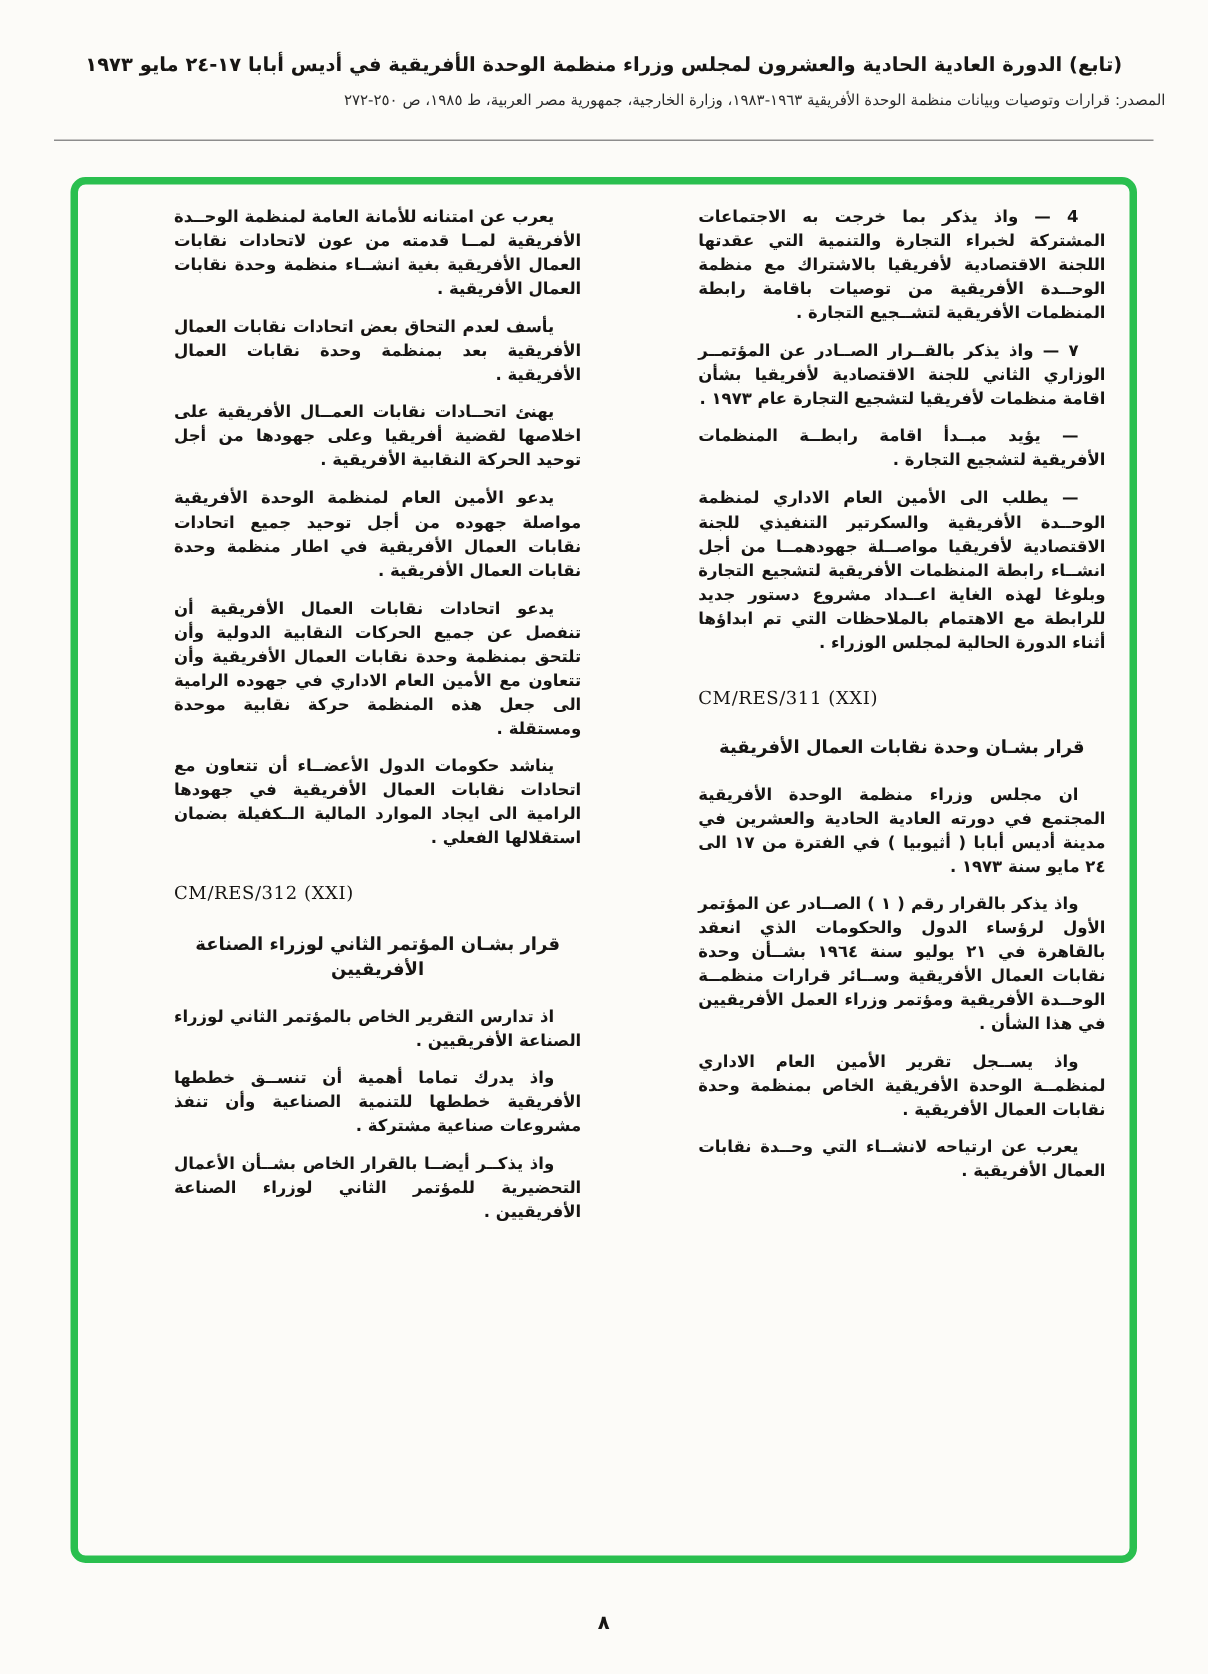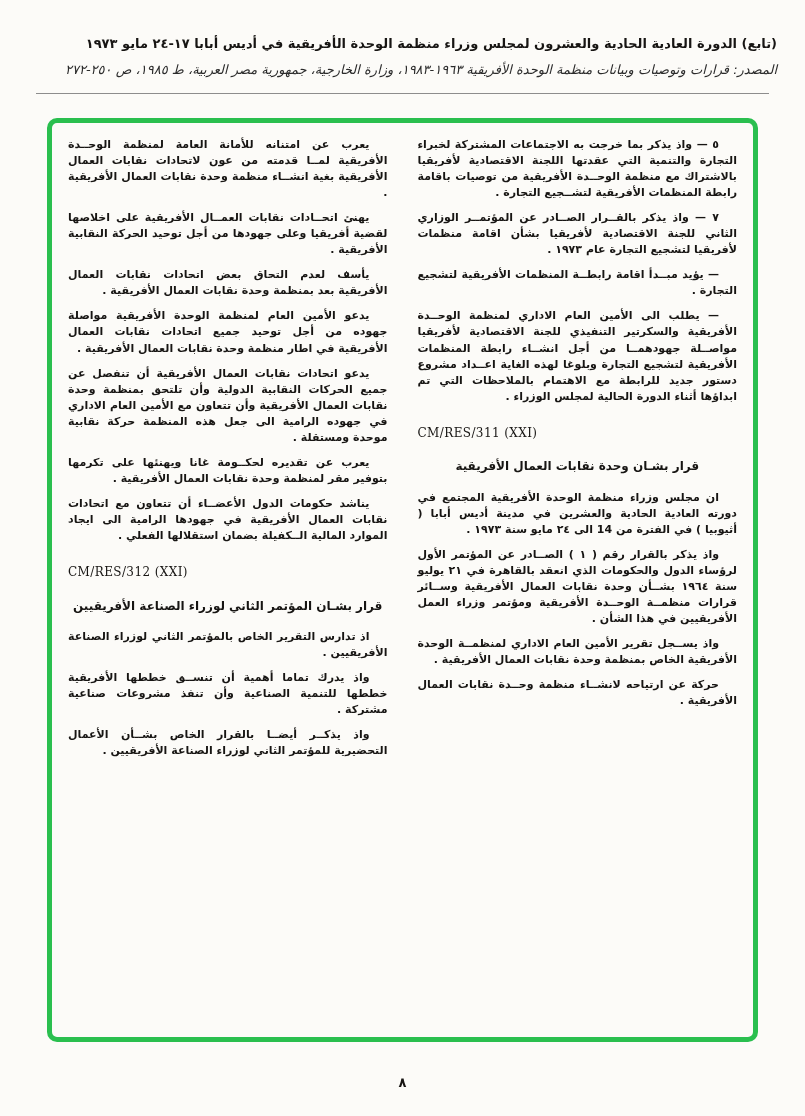--- a/index.html
+++ b/index.html
@@ -3,30 +3,30 @@
 <meta charset="utf-8">
 <style>
   html,body{margin:0;padding:0;}
   body{
     width:805px;height:1116px;position:relative;
     background:#fcfbf8;color:#171513;
     font-family:"DejaVu Sans",sans-serif;
     overflow:hidden;
   }
   .header{position:absolute;top:36px;left:28px;right:28px;direction:rtl;}
-  .header-title{text-align:right;font-size:13px;font-weight:bold;letter-spacing:.2px;}
-  .source{margin-top:11px;text-align:right;font-size:13px;color:#2b2b2b;font-style:italic;}
+  .header-title{text-align:center;font-size:13px;font-weight:bold;letter-spacing:.2px;}
+  .source{margin-top:11px;text-align:right;font-size:10px;color:#2b2b2b;}
   .rule{position:absolute;top:93px;left:36px;right:36px;border-top:1.5px solid #8d8d8d;}
   .frame{
     position:absolute;top:118px;left:47px;width:711px;height:924px;
     border:5px solid #2abf4f;border-radius:10px;box-sizing:border-box;
     padding:14px 16px;background:transparent;overflow:hidden;
   }
   .cols{display:flex;gap:30px;direction:rtl;height:100%;}
-  .col{flex:1;direction:rtl;text-align:justify;font-size:11px;line-height:1.46;font-weight:bold;}
+  .col{flex:1;direction:rtl;text-align:justify;font-size:11px;line-height:1.46;font-weight:bold;margin-left:48px;}
   .col p{margin:0 0 9px;text-indent:18px;}
   .code{
     direction:ltr;text-align:left;font-weight:normal;
     font-family:"DejaVu Serif",serif;font-size:12px;letter-spacing:.4px;
     margin:20px 0 16px;text-indent:0;
   }
   .res-title{text-align:center;font-weight:bold;font-size:12px;margin:0 0 14px;text-indent:0;}
   .page-num{position:absolute;bottom:26px;left:0;right:0;text-align:center;font-size:13px;font-weight:bold;}
 </style>
 </head>
@@ -36,39 +36,38 @@
   <div class="header-title">(تابع) الدورة العادية الحادية والعشرون لمجلس وزراء منظمة الوحدة الأفريقية في أديس أبابا ١٧-٢٤ مايو ١٩٧٣</div>
   <div class="source">المصدر: قرارات وتوصيات وبيانات منظمة الوحدة الأفريقية ١٩٦٣-١٩٨٣، وزارة الخارجية، جمهورية مصر العربية، ط ١٩٨٥، ص ٢٥٠-٢٧٢</div>
 </div>
 
 <div class="rule"></div>
 
 <div class="frame">
   <div class="cols">
 
     <div class="col">
-      <p>٥ — واذ يذكر بما خرجت به الاجتماعات المشتركة لخبراء التجارة والتنمية التي عقدتها اللجنة الاقتصادية لأفريقيا بالاشتراك مع منظمة الوحــدة الأفريقية من توصيات باقامة رابطة المنظمات الأفريقية لتشــجيع التجارة .</p>
+      <p>4 — واذ يذكر بما خرجت به الاجتماعات المشتركة لخبراء التجارة والتنمية التي عقدتها اللجنة الاقتصادية لأفريقيا بالاشتراك مع منظمة الوحــدة الأفريقية من توصيات باقامة رابطة المنظمات الأفريقية لتشــجيع التجارة .</p>
       <p>٧ — واذ يذكر بالقــرار الصــادر عن المؤتمــر الوزاري الثاني للجنة الاقتصادية لأفريقيا بشأن اقامة منظمات لأفريقيا لتشجيع التجارة عام ١٩٧٣ .</p>
       <p>— يؤيد مبــدأ اقامة رابطــة المنظمات الأفريقية لتشجيع التجارة .</p>
       <p>— يطلب الى الأمين العام الاداري لمنظمة الوحــدة الأفريقية والسكرتير التنفيذي للجنة الاقتصادية لأفريقيا مواصــلة جهودهمــا من أجل انشــاء رابطة المنظمات الأفريقية لتشجيع التجارة وبلوغا لهذه الغاية اعــداد مشروع دستور جديد للرابطة مع الاهتمام بالملاحظات التي تم ابداؤها أثناء الدورة الحالية لمجلس الوزراء .</p>
       <div class="code">CM/RES/311  (XXI)</div>
       <div class="res-title">قرار بشـان وحدة نقابات العمال الأفريقية</div>
-      <p>ان مجلس وزراء منظمة الوحدة الأفريقية المجتمع في دورته العادية الحادية والعشرين في مدينة أديس أبابا ( أثيوبيا ) في الفترة من 14 الى ٢٤ مايو سنة ١٩٧٣ .</p>
+      <p>ان مجلس وزراء منظمة الوحدة الأفريقية المجتمع في دورته العادية الحادية والعشرين في مدينة أديس أبابا ( أثيوبيا ) في الفترة من ١٧ الى ٢٤ مايو سنة ١٩٧٣ .</p>
       <p>واذ يذكر بالقرار رقم ( ١ ) الصــادر عن المؤتمر الأول لرؤساء الدول والحكومات الذي انعقد بالقاهرة في ٢١ يوليو سنة ١٩٦٤ بشــأن وحدة نقابات العمال الأفريقية وســائر قرارات منظمــة الوحــدة الأفريقية ومؤتمر وزراء العمل الأفريقيين في هذا الشأن .</p>
       <p>واذ يســجل تقرير الأمين العام الاداري لمنظمــة الوحدة الأفريقية الخاص بمنظمة وحدة نقابات العمال الأفريقية .</p>
-      <p>حركة عن ارتياحه لانشــاء منظمة وحــدة نقابات العمال الأفريقية .</p>
+      <p>يعرب عن ارتياحه لانشــاء التي وحــدة نقابات العمال الأفريقية .</p>
     </div>
 
     <div class="col">
       <p>يعرب عن امتنانه للأمانة العامة لمنظمة الوحــدة الأفريقية لمــا قدمته من عون لاتحادات نقابات العمال الأفريقية بغية انشــاء منظمة وحدة نقابات العمال الأفريقية .</p>
+      <p>يأسف لعدم التحاق بعض اتحادات نقابات العمال الأفريقية بعد بمنظمة وحدة نقابات العمال الأفريقية .</p>
       <p>يهنئ اتحــادات نقابات العمــال الأفريقية على اخلاصها لقضية أفريقيا وعلى جهودها من أجل توحيد الحركة النقابية الأفريقية .</p>
-      <p>يأسف لعدم التحاق بعض اتحادات نقابات العمال الأفريقية بعد بمنظمة وحدة نقابات العمال الأفريقية .</p>
       <p>يدعو الأمين العام لمنظمة الوحدة الأفريقية مواصلة جهوده من أجل توحيد جميع اتحادات نقابات العمال الأفريقية في اطار منظمة وحدة نقابات العمال الأفريقية .</p>
       <p>يدعو اتحادات نقابات العمال الأفريقية أن تنفصل عن جميع الحركات النقابية الدولية وأن تلتحق بمنظمة وحدة نقابات العمال الأفريقية وأن تتعاون مع الأمين العام الاداري في جهوده الرامية الى جعل هذه المنظمة حركة نقابية موحدة ومستقلة .</p>
-      <p>يعرب عن تقديره لحكــومة غانا ويهنئها على تكرمها بتوفير مقر لمنظمة وحدة نقابات العمال الأفريقية .</p>
       <p>يناشد حكومات الدول الأعضــاء أن تتعاون مع اتحادات نقابات العمال الأفريقية في جهودها الرامية الى ايجاد الموارد المالية الــكفيلة بضمان استقلالها الفعلي .</p>
       <div class="code">CM/RES/312  (XXI)</div>
       <div class="res-title">قرار بشـان المؤتمر الثاني لوزراء الصناعة الأفريقيين</div>
       <p>اذ تدارس التقرير الخاص بالمؤتمر الثاني لوزراء الصناعة الأفريقيين .</p>
       <p>واذ يدرك تماما أهمية أن تنســق خططها الأفريقية خططها للتنمية الصناعية وأن تنفذ مشروعات صناعية مشتركة .</p>
       <p>واذ يذكــر أيضــا بالقرار الخاص بشــأن الأعمال التحضيرية للمؤتمر الثاني لوزراء الصناعة الأفريقيين .</p>
     </div>
 
   </div>
 </div>

